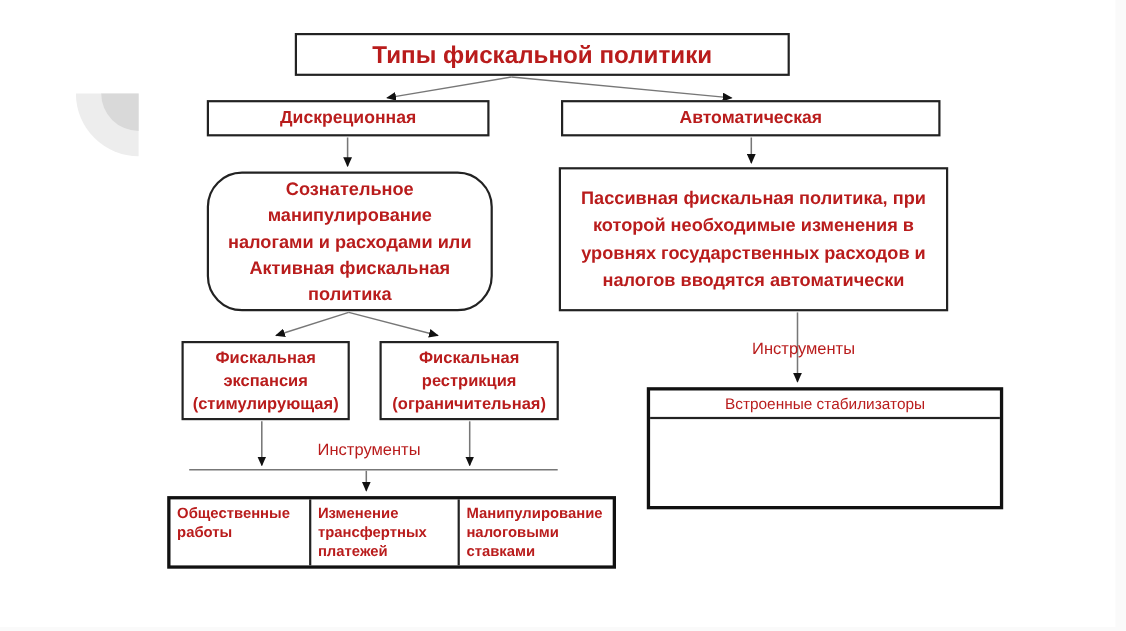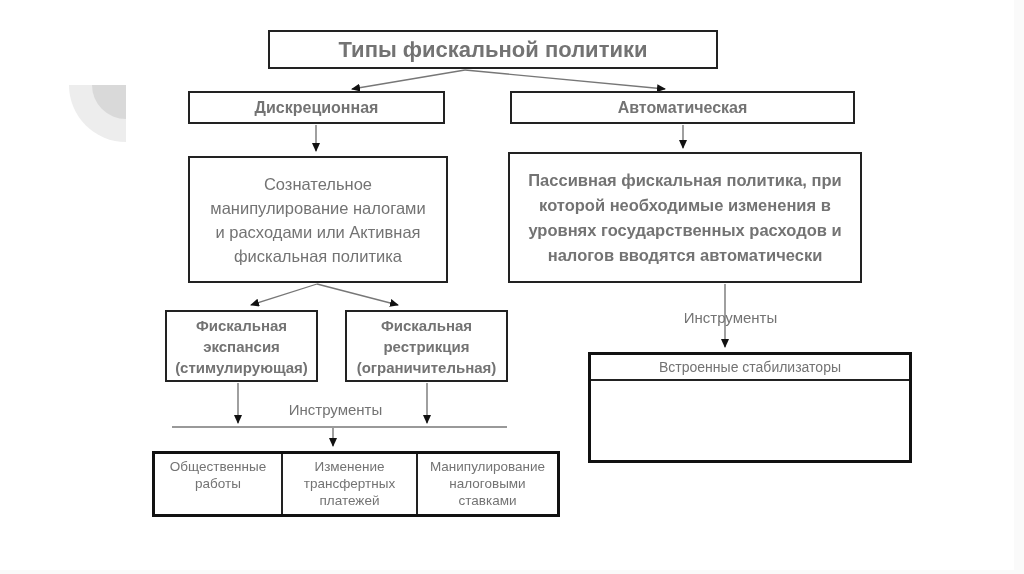--- a/index.html
+++ b/index.html
@@ -1,38 +1,38 @@
 <!DOCTYPE html>
 <html><head>
 <meta charset="utf-8">
 <style>
   html,body{margin:0;padding:0;background:#ffffff;}
   #canvas{position:relative;width:1024px;height:574px;background:#ffffff;overflow:hidden;
-          font-family:"Liberation Sans", sans-serif;color:#737373;}
+          font-family:"Liberation Sans", sans-serif;color:#b91c1c;}
   .box{position:absolute;border:2px solid #222222;background:#ffffff;display:flex;
        align-items:center;justify-content:center;text-align:center;box-sizing:border-box;}
   #title-box{left:268px;top:30px;width:450px;height:39px;border-width:2px;font-size:22px;font-weight:bold;}
   #disc-box{left:188px;top:91px;width:257px;height:33px;font-size:16px;font-weight:bold;}
   #auto-box{left:510px;top:91px;width:345px;height:33px;font-size:16px;font-weight:bold;}
-  #disc-desc{left:188px;top:156px;width:260px;height:127px;font-size:16.5px;font-weight:normal;
-             line-height:24px;padding:0 15px;}
+  #disc-desc{left:188px;top:156px;width:260px;height:127px;font-size:16.5px;font-weight:bold;
+             line-height:24px;padding:0 15px;border-radius:32px;}
   #auto-desc{left:508px;top:152px;width:354px;height:131px;font-size:16.5px;font-weight:bold;
              line-height:25px;padding:0 13px;text-align:center;}
   #exp-box{left:165px;top:310px;width:153px;height:72px;font-size:15px;font-weight:bold;
            line-height:21px;padding:0 7px;}
   #restr-box{left:345px;top:310px;width:163px;height:72px;font-size:15px;font-weight:bold;
              line-height:21px;padding:0 7px;}
   .instr-label{position:absolute;font-size:15px;text-align:center;}
   #instr-left{left:263px;top:401px;width:145px;}
   #instr-right{left:658px;top:309px;width:145px;}
   
   #instr-table{position:absolute;left:152px;top:451px;width:408px;height:66px;
                border:3px solid #111111;background:#fff;box-sizing:border-box;display:flex;}
   #instr-table .cell{box-sizing:border-box;border-right:2px solid #222222;
-                     font-size:13.5px;line-height:17px;text-align:center;padding:4px 6px 0 6px;}
+                     font-size:13.5px;line-height:17px;text-align:left;padding:4px 6px 0 6px;font-weight:bold;}
   #instr-table .cell:last-child{border-right:none;}
   #instr-table .c1{width:128px;} #instr-table .c2{width:135px;} #instr-table .c3{flex:1;}
   
   #stab-table{position:absolute;left:588px;top:352px;width:324px;height:111px;
               border:3px solid #111111;background:#fff;box-sizing:border-box;display:flex;flex-direction:column;}
   #stab-header{box-sizing:border-box;border-bottom:2px solid #222222;height:26px;
                font-size:14px;display:flex;align-items:center;justify-content:center;text-align:center;}
   #stab-body{display:flex;flex:1;}
   #stab-body .cell{box-sizing:border-box;border-right:2px solid #222222;
                    font-size:12.5px;line-height:15px;text-align:center;padding:4px 5px 0 5px;}

